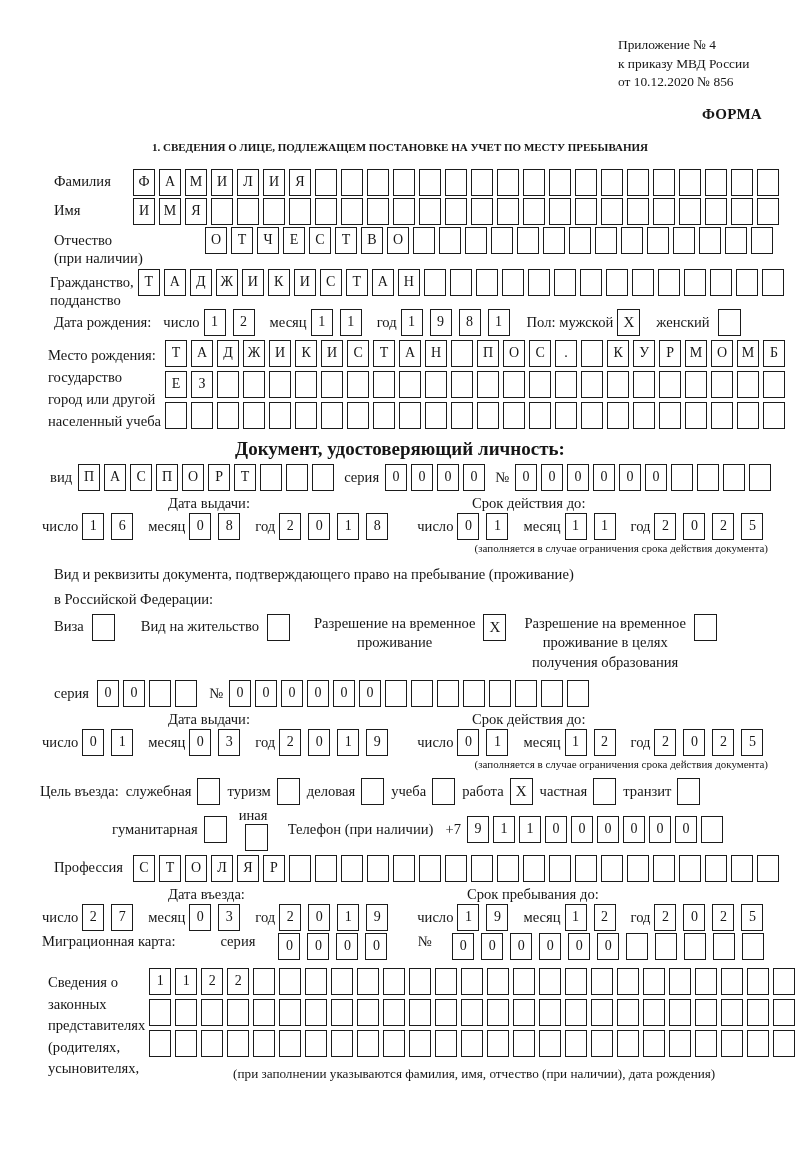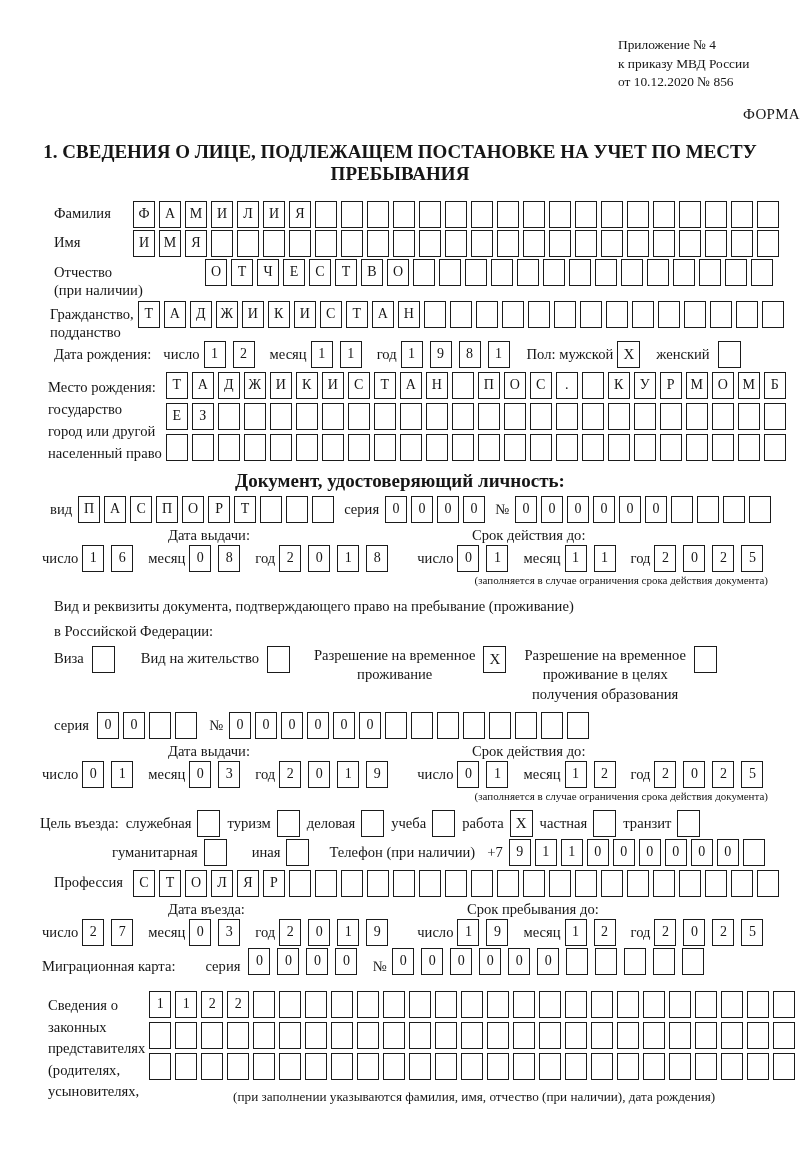--- a/index.html
+++ b/index.html
@@ -7,26 +7,26 @@
     width:800px; height:1163px; overflow:hidden;
     background:#ffffff; color:#161616;
     font-family:"Liberation Serif","DejaVu Serif",serif;
     font-size:14.6px;
   }
   .page { position:relative; width:800px; height:1163px; padding-top:36px; box-sizing:border-box; }
 
   
   .annotation { margin-left:618px; width:178px; font-size:13.4px; line-height:18.5px; }
   .annotation .amend { margin-top:5px; }
-  .forma { text-align:right; font-weight:normal; font-size:15px; margin-top:14px; letter-spacing:.3px; }
+  .forma { text-align:right; padding-right:38px; font-weight:bold; font-size:15px; margin-top:14px; letter-spacing:.3px; }
 
   
   .title { text-align:center; font-weight:bold; font-size:16.3px; line-height:26px; margin-top:14px; }
   .blank { display:inline-block; width:56px; height:13px; border-bottom:2.5px solid #222; margin-left:9px; }
-  .sec-heading { text-align:center; font-weight:bold; font-size:19px; margin-top:18px; }
+  .sec-heading { text-align:center; font-weight:bold; font-size:11px; margin-top:18px; }
   .doc-heading { text-align:center; font-weight:bold; font-size:19px; margin-top:5px; }
 
   
   .boxes { display:inline-flex; flex:0 0 auto; }
   .cb { display:inline-block; box-sizing:border-box; flex:0 0 auto;
         width:22px; height:27px; border:1.8px solid #1b1b1b; margin-right:4px;
         text-align:center; font-size:14px; line-height:24px; overflow:hidden; background:#fff; }
   .boxes.dt .cb { margin-right:7px; }
   .boxes.chk .cb { width:23px; margin-right:0; font-size:15px; }
 
@@ -74,26 +74,26 @@
   .opt.o4 { margin-left:18px; }
   .serrow { display:flex; align-items:center; margin:8px 0 0 54px; }
   .serrow .vl { padding-right:8px; }
   .serrow .vl.m { padding:0 6px 0 8px; }
 
   
   .prow  { margin-top:6px; }
   .popt  { display:flex; align-items:center; flex:0 0 auto; margin-left:7px; }
   .popt .boxes { margin-left:6px; }
   .prow2 { margin-left:112px; margin-top:2px; }
-  .prow2 .popt.p2 { margin-left:25px; }
+  .prow2 .popt.p2 { margin-left:12px;flex-direction:column; }
   .phone-label  { margin-left:20px; flex:0 0 auto; }
   .phone-prefix { margin:0 6px 0 12px; flex:0 0 auto; }
 
   
-  .migrow { display:flex; align-items:flex-end; margin:2px 0 16px 42px; }
+  .migrow { display:flex; align-items:flex-start; margin:2px 0 8px 42px;gap:15px; }
   .migrow .vl.m2 { padding:0 8px 0 30px; }
   .migrow .vl.m  { padding:0 6px 0 8px; }
 
   
   .rep-note { text-align:center; font-size:13.2px; margin-top:5px; }
 </style>
 </head>
 <body>
 
 <div class="page">
@@ -265,21 +265,21 @@
     <span class="boxes chk">
         <span class="cb"></span>
       </span>
   </div>
 
   <div class="frow" style="margin-top:4px">
     <div class="lbl w3 stack4">
       <div>Место рождения:</div>
       <div>государство</div>
       <div>город или другой</div>
-      <div>населенный право</div>
+      <div>населенный учеба</div>
     </div>
     <div class="boxcol">
       <span class="boxes">
           <span class="cb">Т</span>
           <span class="cb">А</span>
           <span class="cb">Д</span>
           <span class="cb">Ж</span>
           <span class="cb">И</span>
           <span class="cb">К</span>
           <span class="cb">И</span>

